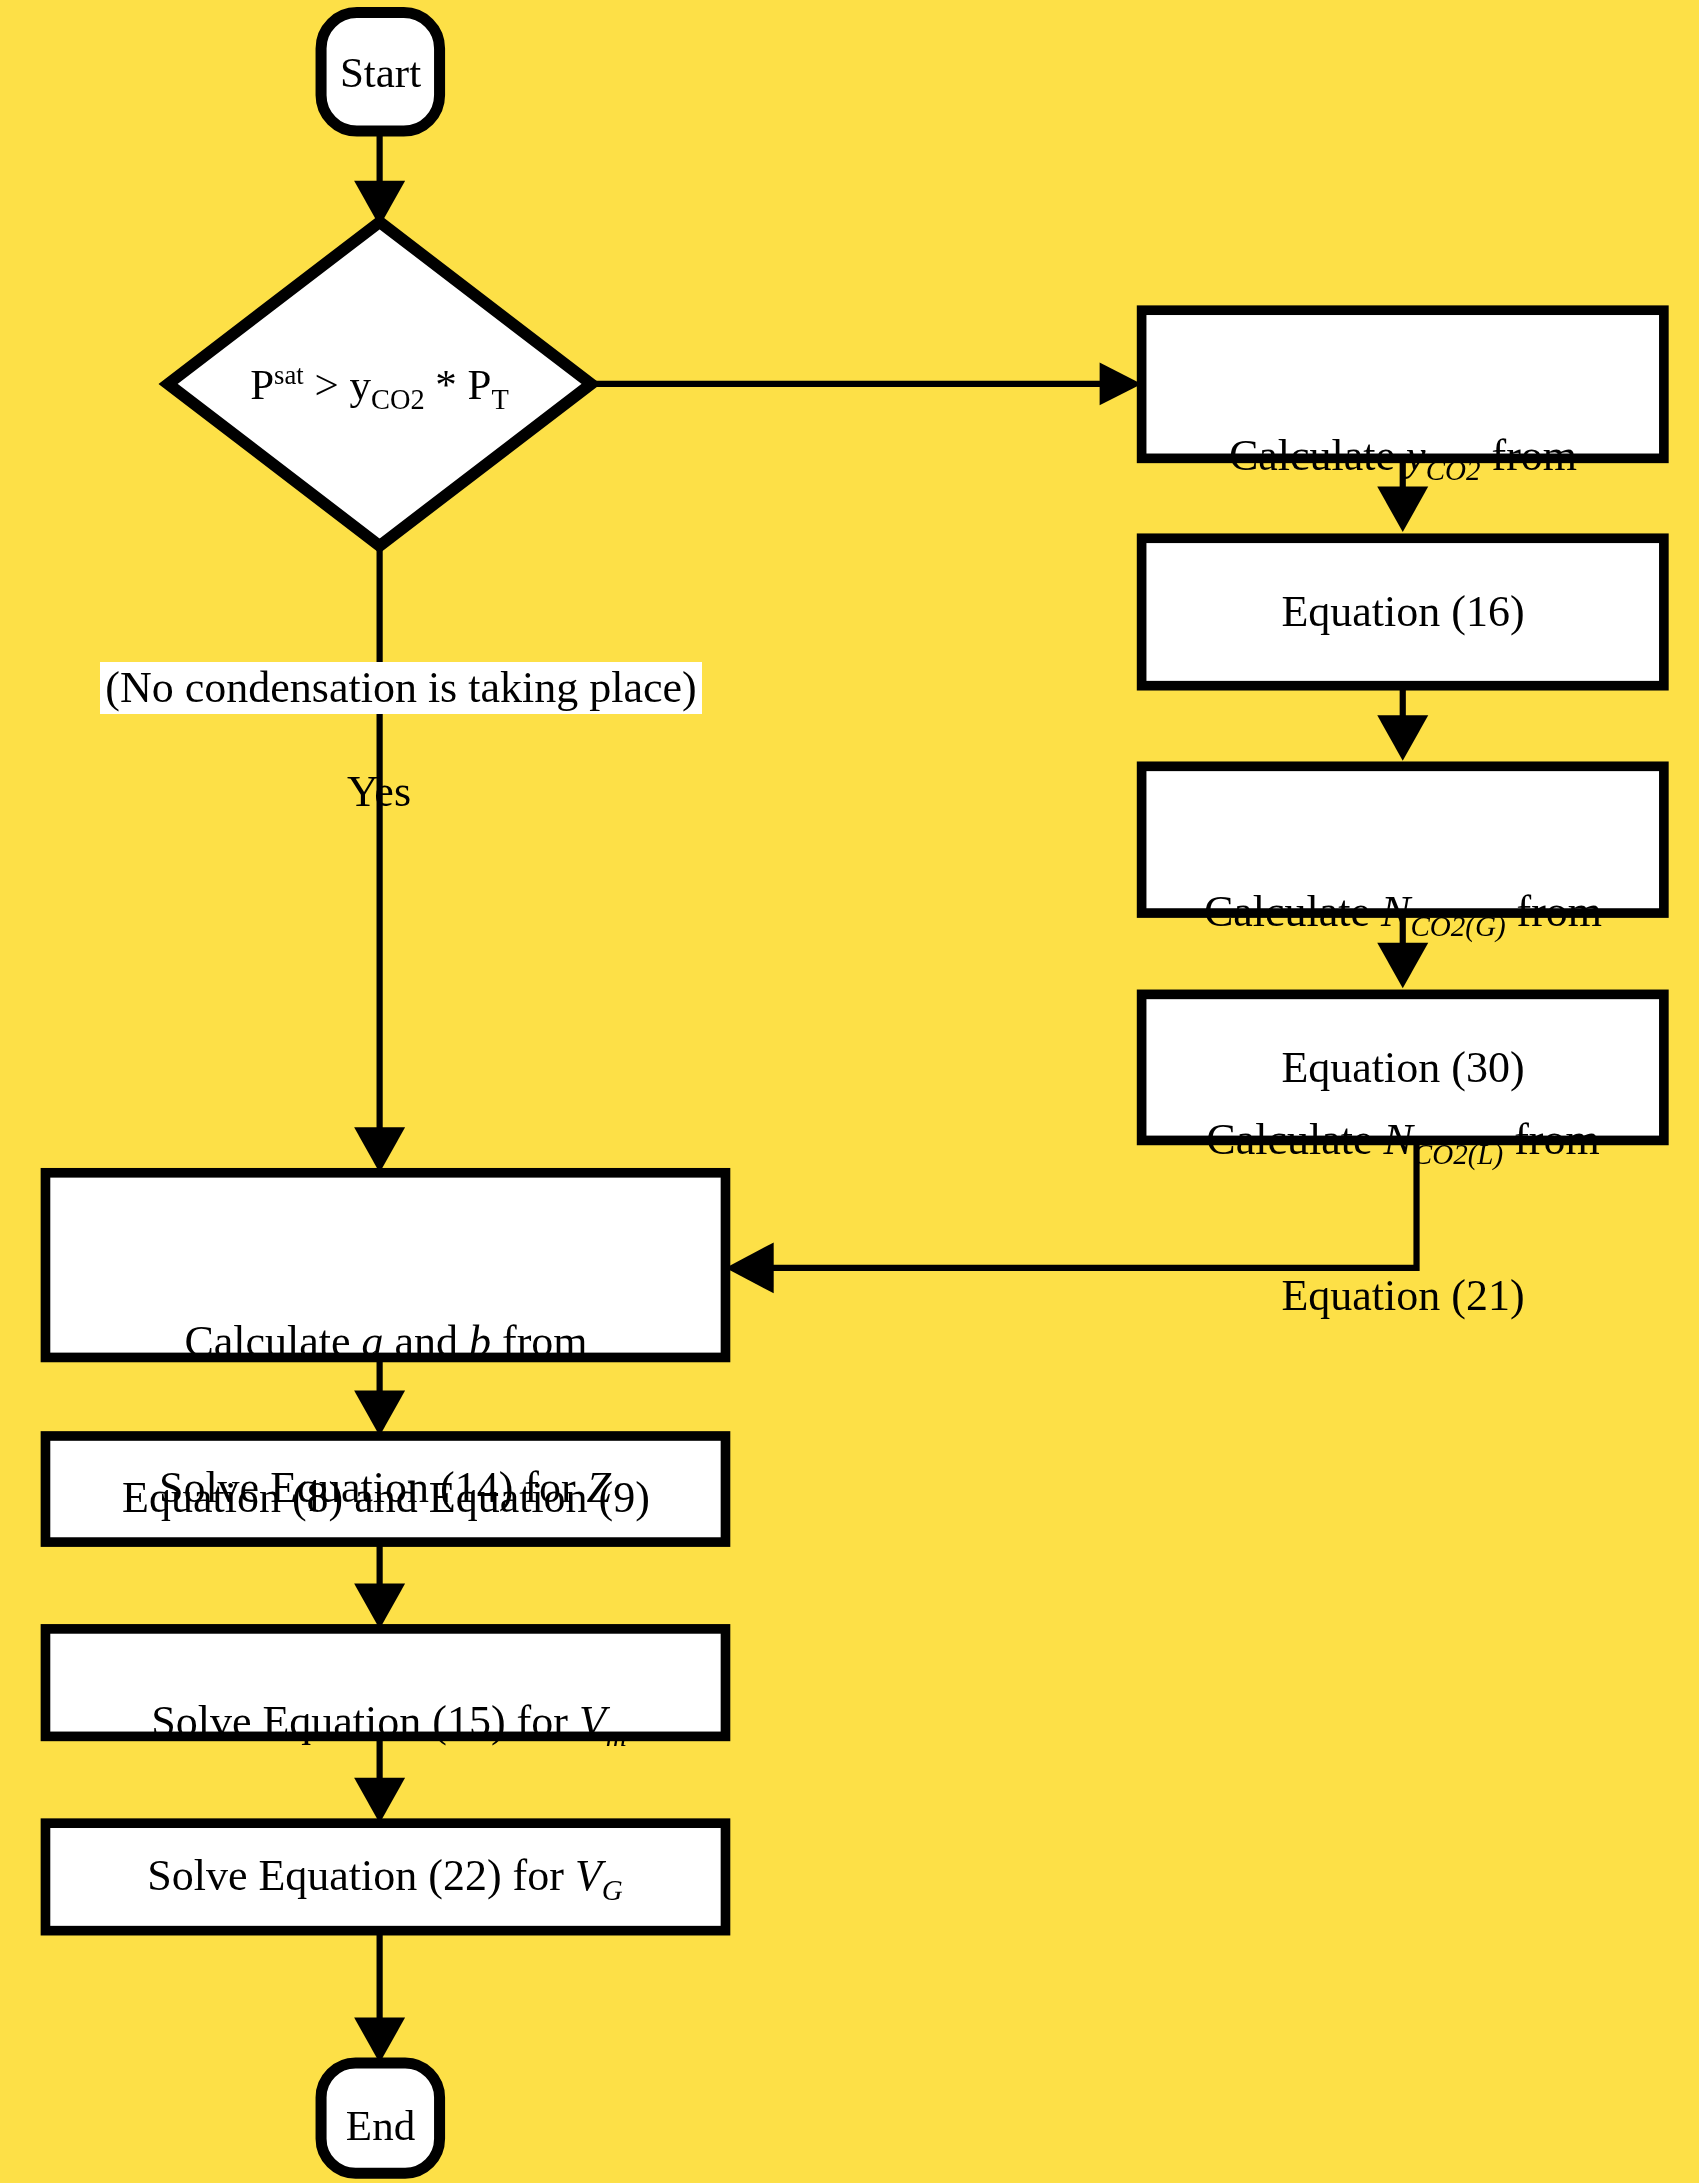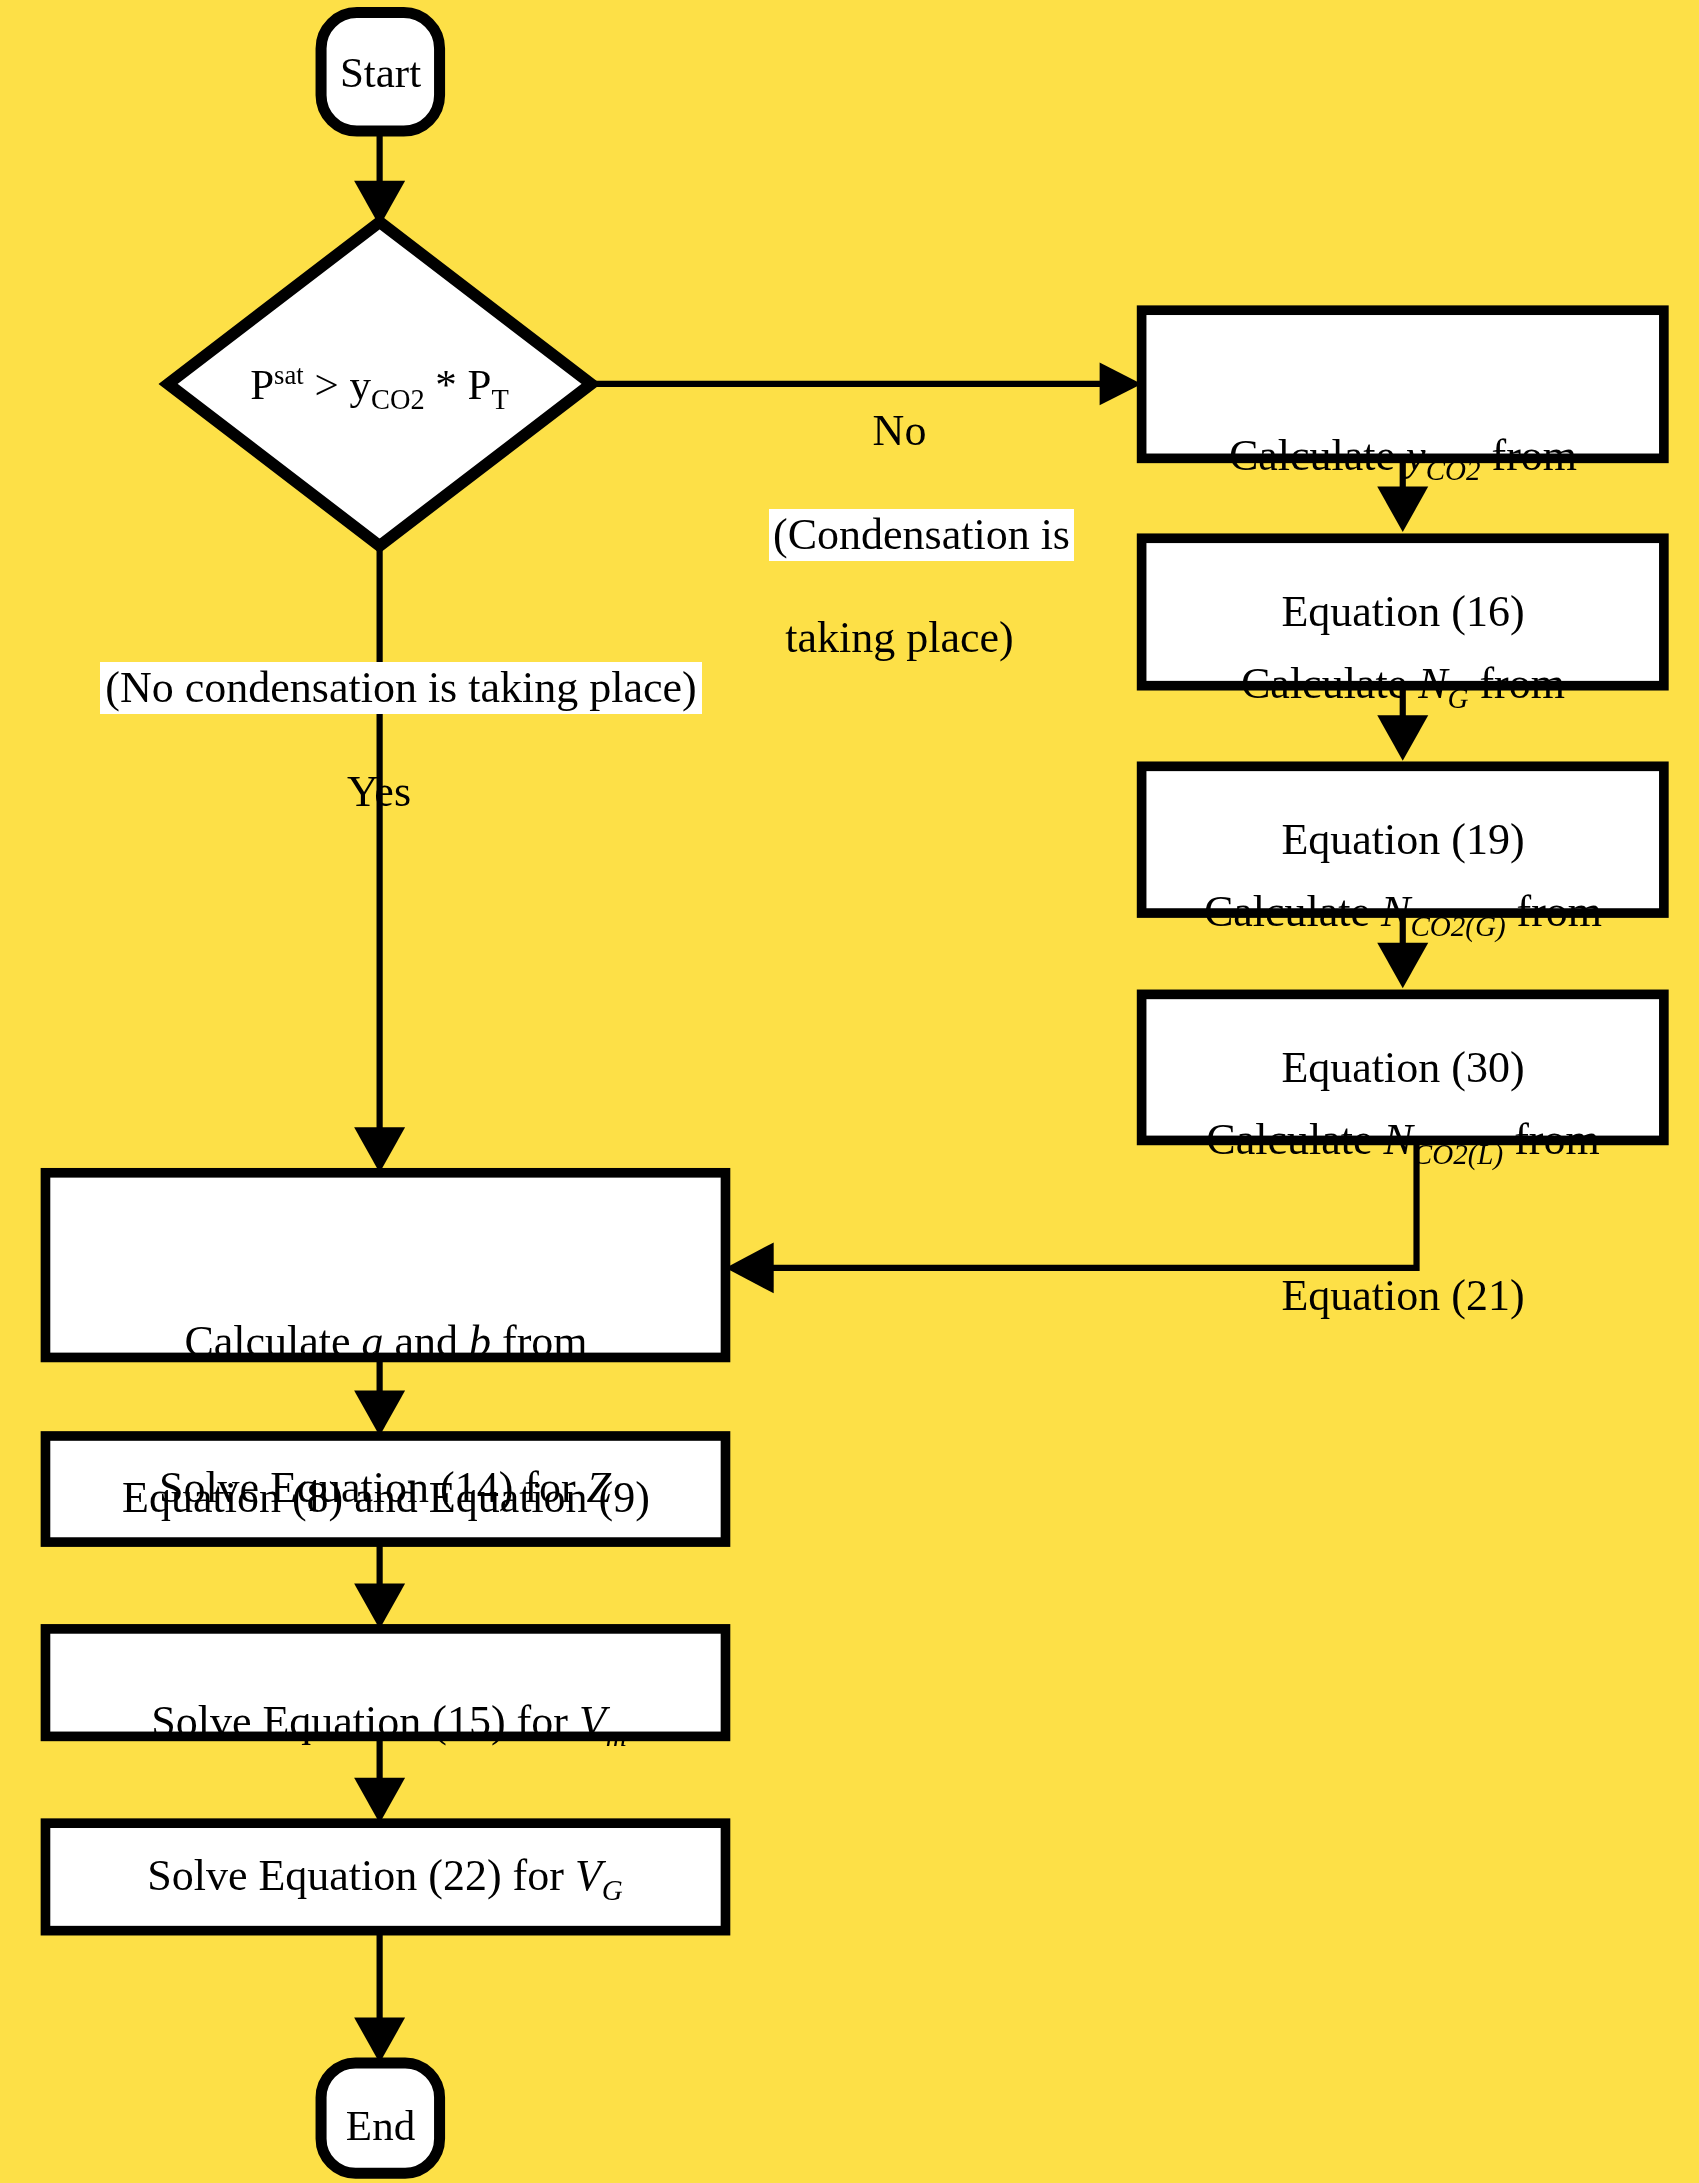--- a/index.html
+++ b/index.html
@@ -129,40 +129,31 @@
     <rect class="shape-stroke" x="66" y="2646" width="987" height="156" stroke-width="14"></rect>
 
     <rect class="shape-stroke" x="466" y="2994" width="172" height="160" rx="50" ry="50" stroke-width="16"></rect>
 
   </svg>
 
   <div class="txt term-label" style="left:321px; top:48px; width:119px;">Start</div>
 
   <div class="txt diamond-label" style="left:168px; top:360px; width:423px;"><span>P</span><sup class="sm">sat</sup><span> &gt; </span><span>y</span><sub class="sm">CO2</sub><span> * </span><span>P</span><sub class="sm">T</sub></div>
 
-  <div class="txt edge-label" style="left:696px; top:301px; width:407px;">
-    <div>No</div>
-    <div style="background:#ffffff; display:inline-block; padding:0 4.1px;">(Condensation is</div>
-    <div>taking place)</div>
-  </div>
 
   <div class="txt edge-label" style="left:0px; top:610px; width:758px;">
     <div style="background:#ffffff; display:inline-block; padding:0 5.5px;">(No condensation is taking place)</div>
     <div>Yes</div>
   </div>
 
   <div class="txt box-label" style="left:1142px; top:326px; width:522px;">
     <div><span>Calculate </span><span class="it">y</span><sub class="sm it">CO2</sub><span> from</span></div>
     <div>Equation (16)</div>
   </div>
 
-  <div class="txt box-label" style="left:1142px; top:554px; width:522px;">
-    <div><span>Calculate </span><span class="it">N</span><sub class="sm it">G</sub><span> from</span></div>
-    <div>Equation (19)</div>
-  </div>
 
   <div class="txt box-label" style="left:1128px; top:782px; width:550px;">
     <div><span>Calculate </span><span class="it">N</span><sub class="sm it">CO2(G)</sub><span> from</span></div>
     <div>Equation (30)</div>
   </div>
 
   <div class="txt box-label" style="left:1128px; top:1010px; width:550px;">
     <div><span>Calculate </span><span class="it">N</span><sub class="sm it">CO2(L)</sub><span> from</span></div>
     <div>Equation (21)</div>
   </div>

